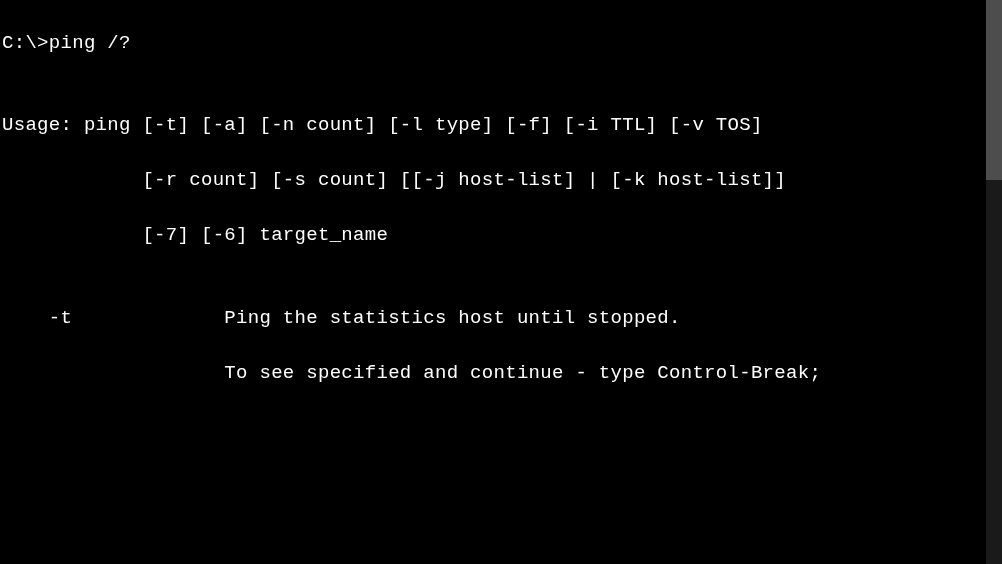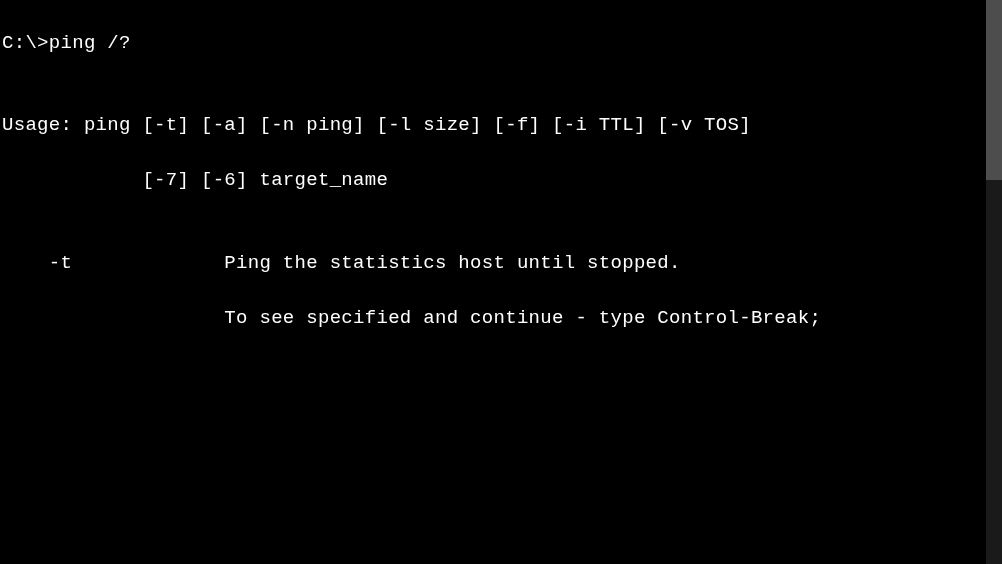--- a/index.html
+++ b/index.html
@@ -41,21 +41,22 @@
       height: 180px;
       background: #4d4d4d;
     }
   </style>
 </head>
 <body>
 
 <div class="terminal">
 <div>C:\&gt;ping /?</div>
 <div></div>
-<div>Usage: ping [-t] [-a] [-n ping] [-l size] [-f] [-i TTL] [-v TOS]</div>
+<div>Usage: ping [-t] [-a] [-n count] [-l type] [-f] [-i TTL] [-v TOS]</div>
+<div>            [-r count] [-s count] [[-j host-list] | [-k host-list]]</div>
 <div>            [-7] [-6] target_name</div>
 <div></div>
 <div>    -t             Ping the statistics host until stopped.</div>
 <div>                   To see specified and continue - type Control-Break;</div>
 
 
 
 
 
 

